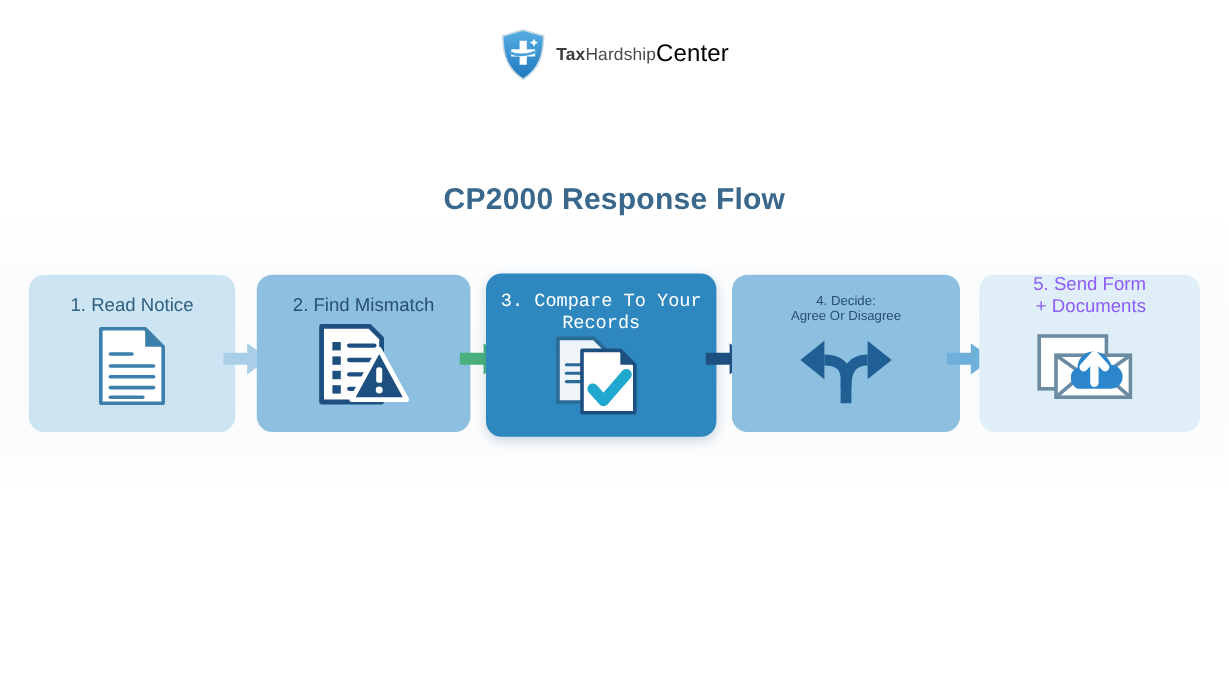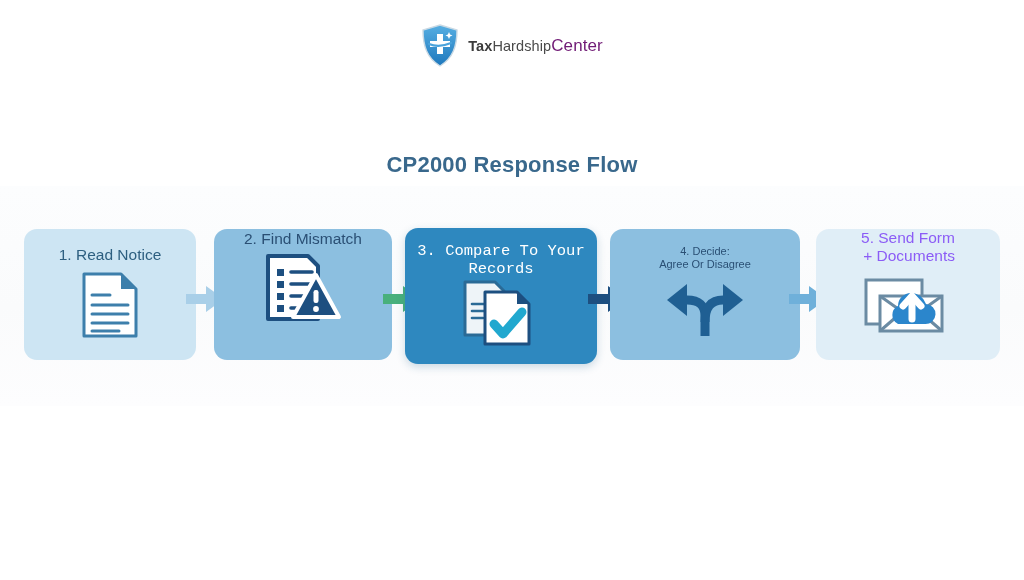--- a/index.html
+++ b/index.html
@@ -41,33 +41,33 @@
     font-size: 14.5px;
     color: #4a4a4a;
     letter-spacing: .1px;
     white-space: nowrap;
   }
   .brand-line1 b {
     font-weight: 700;
     color: #3b3b3b;
   }
   .brand-line2 {
-    font-size: 17px;
-    color: #701a75;
+    font-size: 20px;
+    color: #000000;
     letter-spacing: .1px;
   }
 
   
   .page-title {
     position: absolute;
     left: 0;
     top: 152px;
     width: 1024px;
     text-align: center;
-    font-size: 22px;
+    font-size: 25px;
     font-weight: 700;
     color: #39688c;
     letter-spacing: .2px;
   }
 
   
   .flow-band {
     position: absolute;
     left: 0;
     top: 186px;
@@ -121,21 +121,21 @@
   .card.step4 {
     left: 610px; top: 43px;  width: 190px; height: 131px;
     background: #8cbfe0;
   }
   .card.step5 {
     left: 816px; top: 43px;  width: 184px; height: 131px;
     background: #e0eef7;
   }
 
   .card.step1 .card-label { color: #2d5f80; font-size: 15.5px; margin-top: 17px; }
-  .card.step2 .card-label { color: #2a4f74; font-size: 15.5px; margin-top: 1px; }
+  .card.step2 .card-label { color: #2a4f74; font-size: 15.5px; margin-top: 17px; }
   .card.step3 .card-label { color: #ffffff;  font-size: 15.5px; margin-top: 14px; }
   .card.step4 .card-label { color: #2a4f74; font-size: 11px; margin-top: 16px; }
   .card.step5 .card-label { color: #8b5cf6; font-size: 15.5px; margin-top: 0; text-align: right; }
 
   .card.step1 .card-icon { margin-top: 7px; }
   .card.step2 .card-icon { margin-top: 5px; }
   .card.step3 .card-icon { margin-top: 2px; }
   .card.step4 .card-icon { margin-top: 9px; }
   .card.step5 .card-icon { margin-top: 7px; }
 

